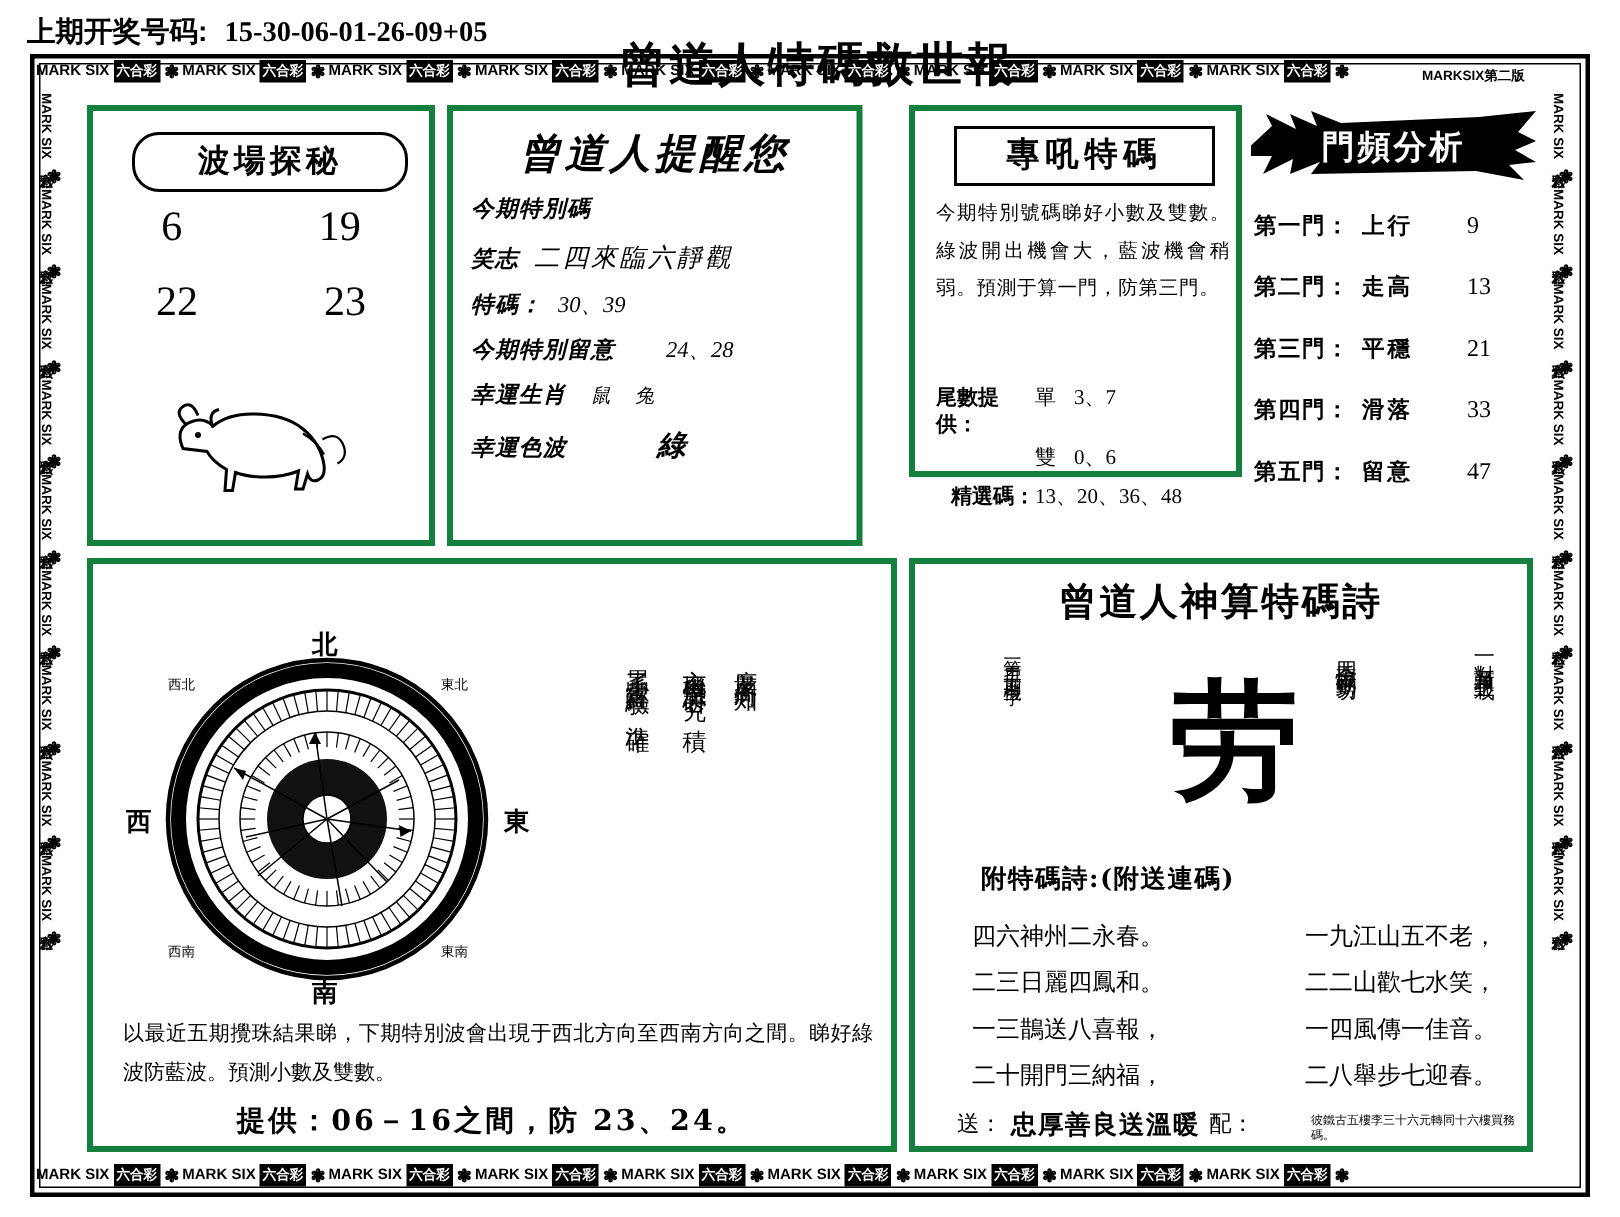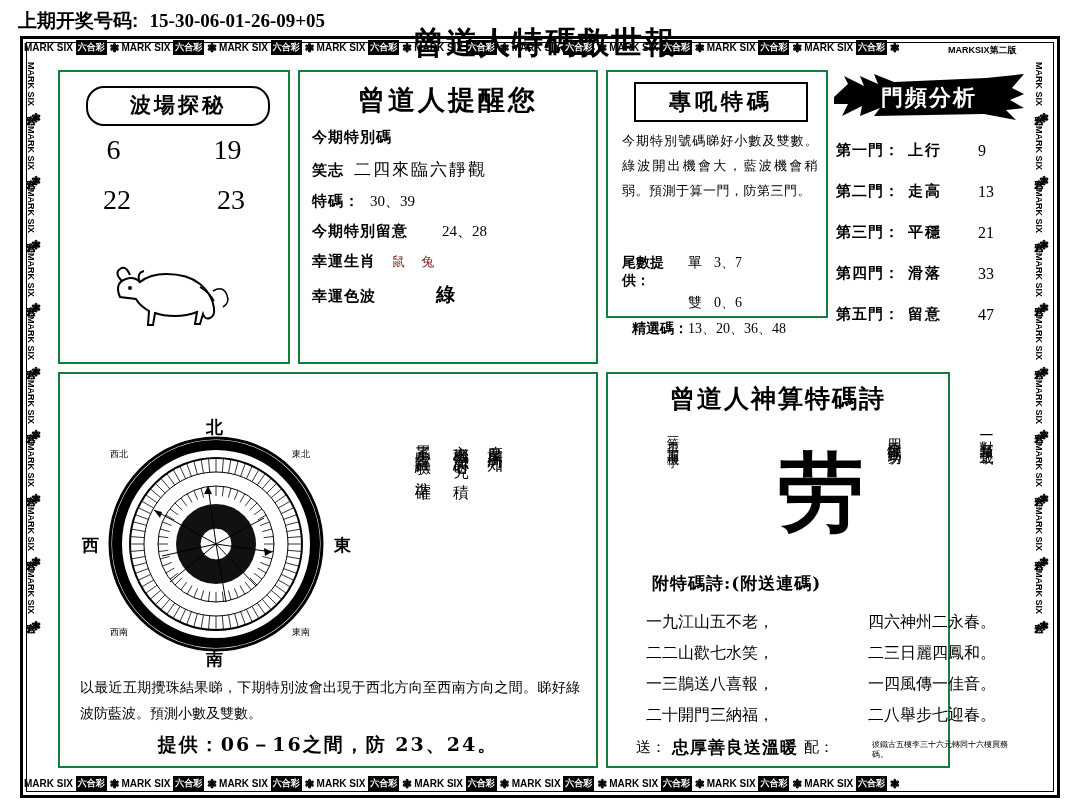--- a/index.html
+++ b/index.html
@@ -68,45 +68,45 @@
   }
   .masthead-sub{
     position:absolute;left:948px;top:44px;width:96px;
     font-family:"Liberation Sans",sans-serif;font-size:9px;font-weight:bold;
     text-align:left;
   }
 
   
   .content{position:absolute;left:50px;top:64px;width:980px;height:710px;}
 
-  .box{position:absolute;border:2px solid #15803d;box-sizing:border-box;background:#fff;}
+  .box{position:absolute;border:4px solid #15803d;box-sizing:border-box;background:#fff;}
 
   
   .b1{left:8px;top:6px;width:232px;height:294px;}
   .b1 .title{
     position:absolute;left:26px;top:14px;width:180px;height:36px;
     border:2px solid #000;border-radius:18px;
     text-align:center;line-height:34px;font-size:21px;font-weight:bold;letter-spacing:3px;
   }
   .b1 .nums{position:absolute;left:0;top:62px;width:100%;}
   .b1 .nrow{display:flex;justify-content:space-around;font-size:28px;font-family:"Liberation Serif",serif;margin-bottom:18px;}
   .b1 .ox{position:absolute;left:40px;top:175px;width:150px;height:90px;}
 
   
-  .b2{left:248px;top:6px;width:300px;height:294px;}
+  .b2{left:248px;top:6px;width:277px;height:294px;font-style:italic;}
   .b2 .title{
     position:absolute;left:0;top:10px;width:100%;text-align:center;
     font-size:27px;font-weight:bold;letter-spacing:3px;
   }
   .b2 .rows{position:absolute;left:12px;top:56px;width:280px;font-size:15px;}
   .b2 .r{display:flex;align-items:baseline;margin-bottom:11px;white-space:nowrap;}
   .b2 .lab{font-weight:bold;letter-spacing:1px;}
   .b2 .val{margin-left:10px;font-family:"Liberation Serif",serif;font-size:15px;}
   .b2 .val.big{font-size:17px;letter-spacing:2px;font-family:"DejaVu Serif",serif;}
-  .b2 .zodiac{margin-left:16px;font-size:13px;letter-spacing:6px;color:#7f1d1d;}
+  .b2 .zodiac{margin-left:16px;font-size:13px;letter-spacing:6px;color:#000000;}
   .b2 .green{margin-left:60px;font-size:19px;font-weight:bold;}
 
   
   .b3{left:556px;top:6px;width:222px;height:248px;}
   .b3 .ttlbox{
     position:absolute;left:26px;top:10px;width:170px;height:36px;
     border:2px solid #000;text-align:center;line-height:34px;
     font-size:22px;font-weight:bold;letter-spacing:4px;
   }
   .b3 .para{
@@ -145,21 +145,21 @@
   .b5 .note{
     position:absolute;left:20px;top:300px;width:500px;font-size:14px;line-height:26px;
     text-align:justify;
   }
   .b5 .provide{
     position:absolute;left:0;top:358px;width:100%;text-align:center;
     font-size:19px;font-weight:bold;letter-spacing:2px;
   }
 
   
-  .b6{left:556px;top:308px;width:344px;height:396px;}
+  .b6{left:556px;top:308px;width:416px;height:396px;}
   .b6 .title{position:absolute;left:0;top:8px;width:100%;text-align:center;font-size:25px;font-weight:bold;letter-spacing:2px;}
   .b6 .bigchar{
     position:absolute;left:158px;top:58px;width:110px;height:130px;
     font-size:86px;font-weight:bold;text-align:center;line-height:120px;
     font-family:"DejaVu Serif",serif;
   }
   .b6 .vcol{position:absolute;writing-mode:vertical-rl;text-orientation:upright;font-size:14px;line-height:18px;letter-spacing:2px;}
   .b6 .c1{left:56px;top:54px;height:130px;font-size:12px;}
   .b6 .c2{left:278px;top:54px;height:130px;}
   .b6 .c3{left:370px;top:54px;height:130px;}
@@ -506,26 +506,26 @@
 
     <div class="box b6">
       <div class="title">曾道人神算特碼詩</div>
       <div class="vcol c1">第一百二十一期百機字</div>
       <div class="vcol c2">四季忙碌勤勞功</div>
       <div class="vcol c3">一對新月頭上栽</div>
       <div class="bigchar">劳</div>
       <div class="fu">附特碼詩:(附送連碼)</div>
       <div class="poem">
         <div class="pr">
+          <span>四六神州二永春。</span>
           <span>一九江山五不老，</span>
-          <span>四六神州二永春。</span>
         </div>
         <div class="pr">
+          <span>二三日麗四鳳和。</span>
           <span>二二山歡七水笑，</span>
-          <span>二三日麗四鳳和。</span>
         </div>
         <div class="pr">
           <span>一三鵲送八喜報，</span>
           <span>一四風傳一佳音。</span>
         </div>
         <div class="pr">
           <span>二十開門三納福，</span>
           <span>二八舉步七迎春。</span>
         </div>
       </div>

